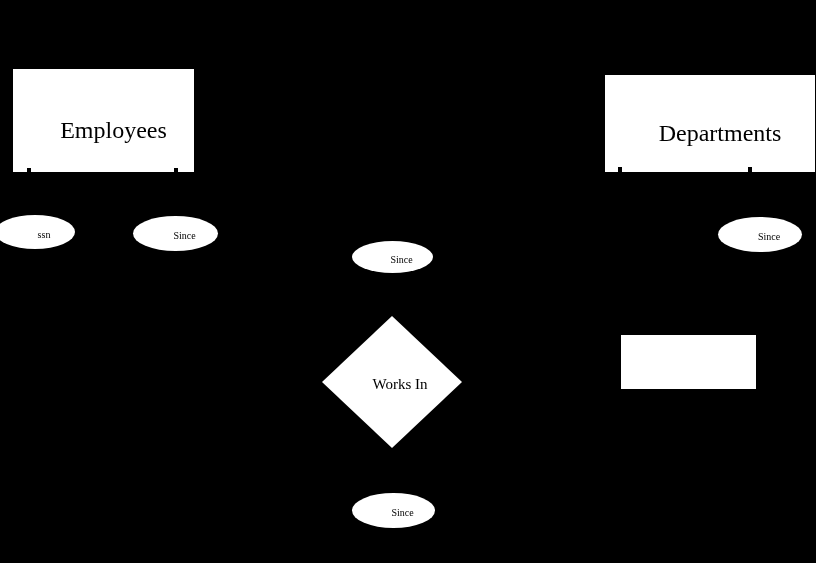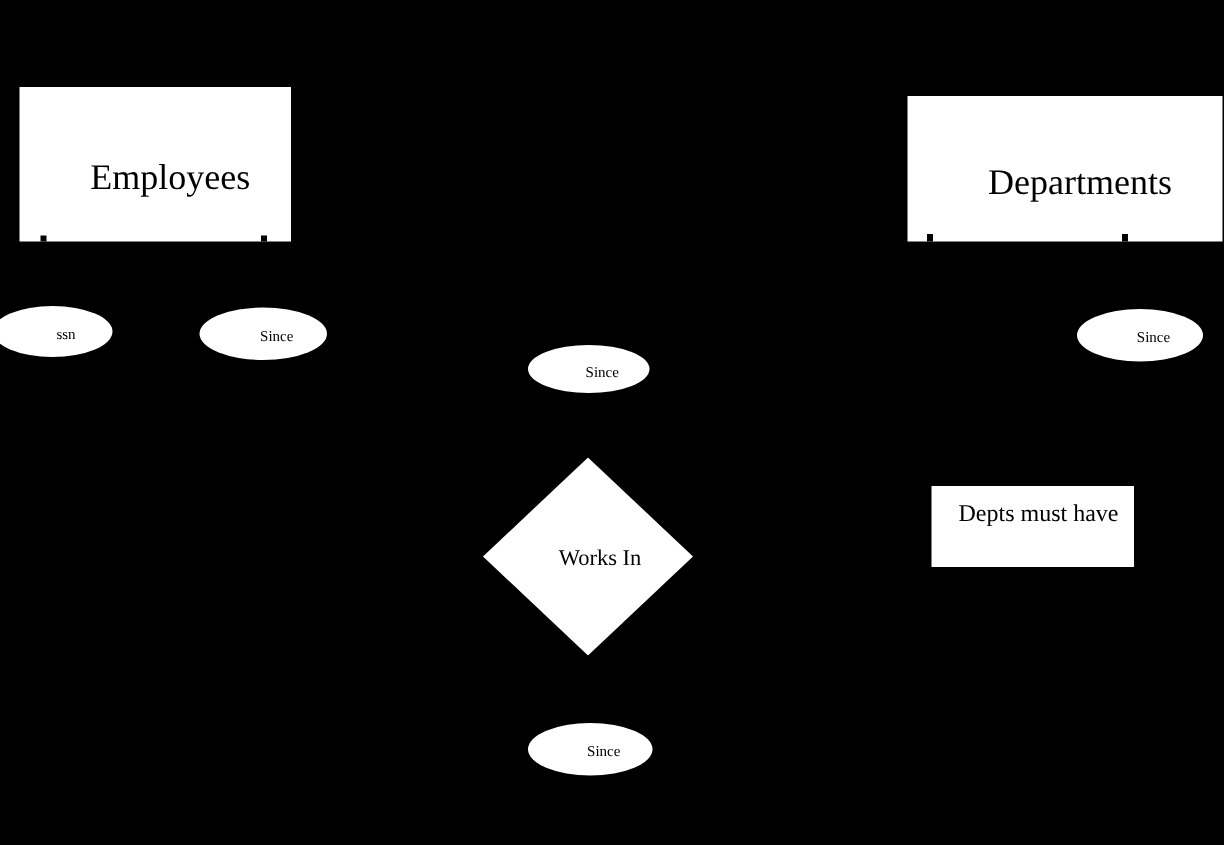--- a/index.html
+++ b/index.html
@@ -9,21 +9,21 @@
   }
   .canvas {
     position: relative;
     width: 816px;
     height: 563px;
     background: #000000;
     overflow: hidden;
     font-family: "Liberation Serif", "DejaVu Serif", serif;
     color: #000000;
   }
-  .abs { position: absolute; }
+  .abs { position: absolute; margin-top: 11px; }
 
   
   .entity {
     background: #ffffff;
     display: flex;
     align-items: center;
     justify-content: center;
   }
   .entity .lbl {
     font-size: 24px;
@@ -112,21 +112,20 @@
 
   <div class="abs ellipse" style="left:718px; top:206px; width:84px; height:35px;">
     <span class="lbl">Since</span>
   </div>
 
   <div class="abs ellipse" style="left:352px; top:482px; width:83px; height:35px;">
     <span class="lbl">Since</span>
   </div>
 
   <div class="abs note" style="left:621px; top:324px; width:135px; height:54px;">
-    <span>Depts must have</span>
   </div>
 
   <div class="abs tick" style="left:27px; top:157px; width:4px; height:4px;"></div>
   <div class="abs tick" style="left:174px; top:157px; width:4px; height:4px;"></div>
   <div class="abs tick" style="left:618px; top:156px; width:4px; height:5px;"></div>
   <div class="abs tick" style="left:748px; top:156px; width:4px; height:5px;"></div>
 
 </div>
 
 </body></html>

